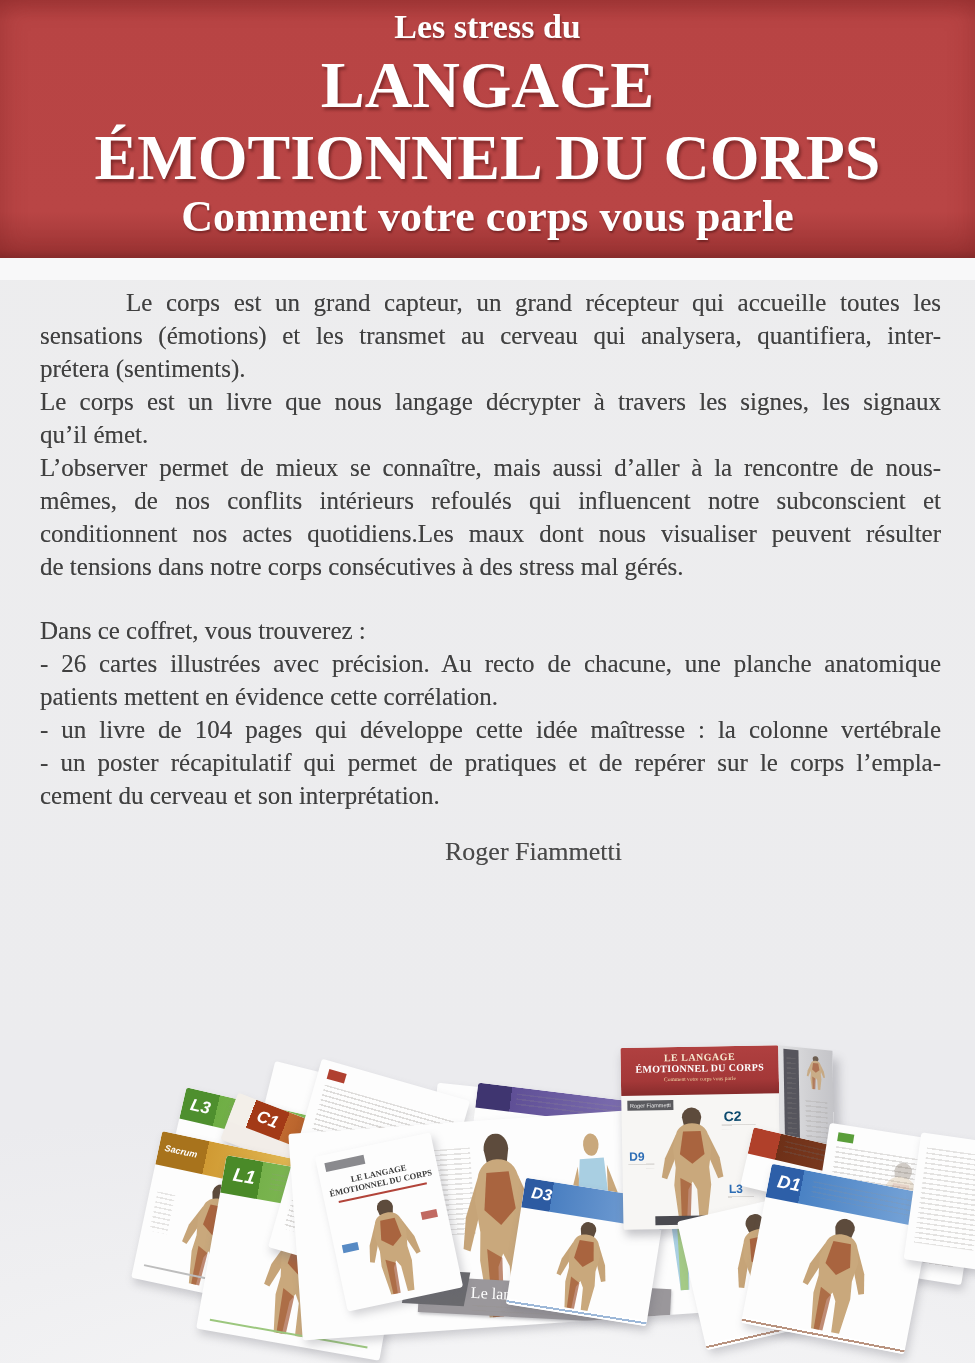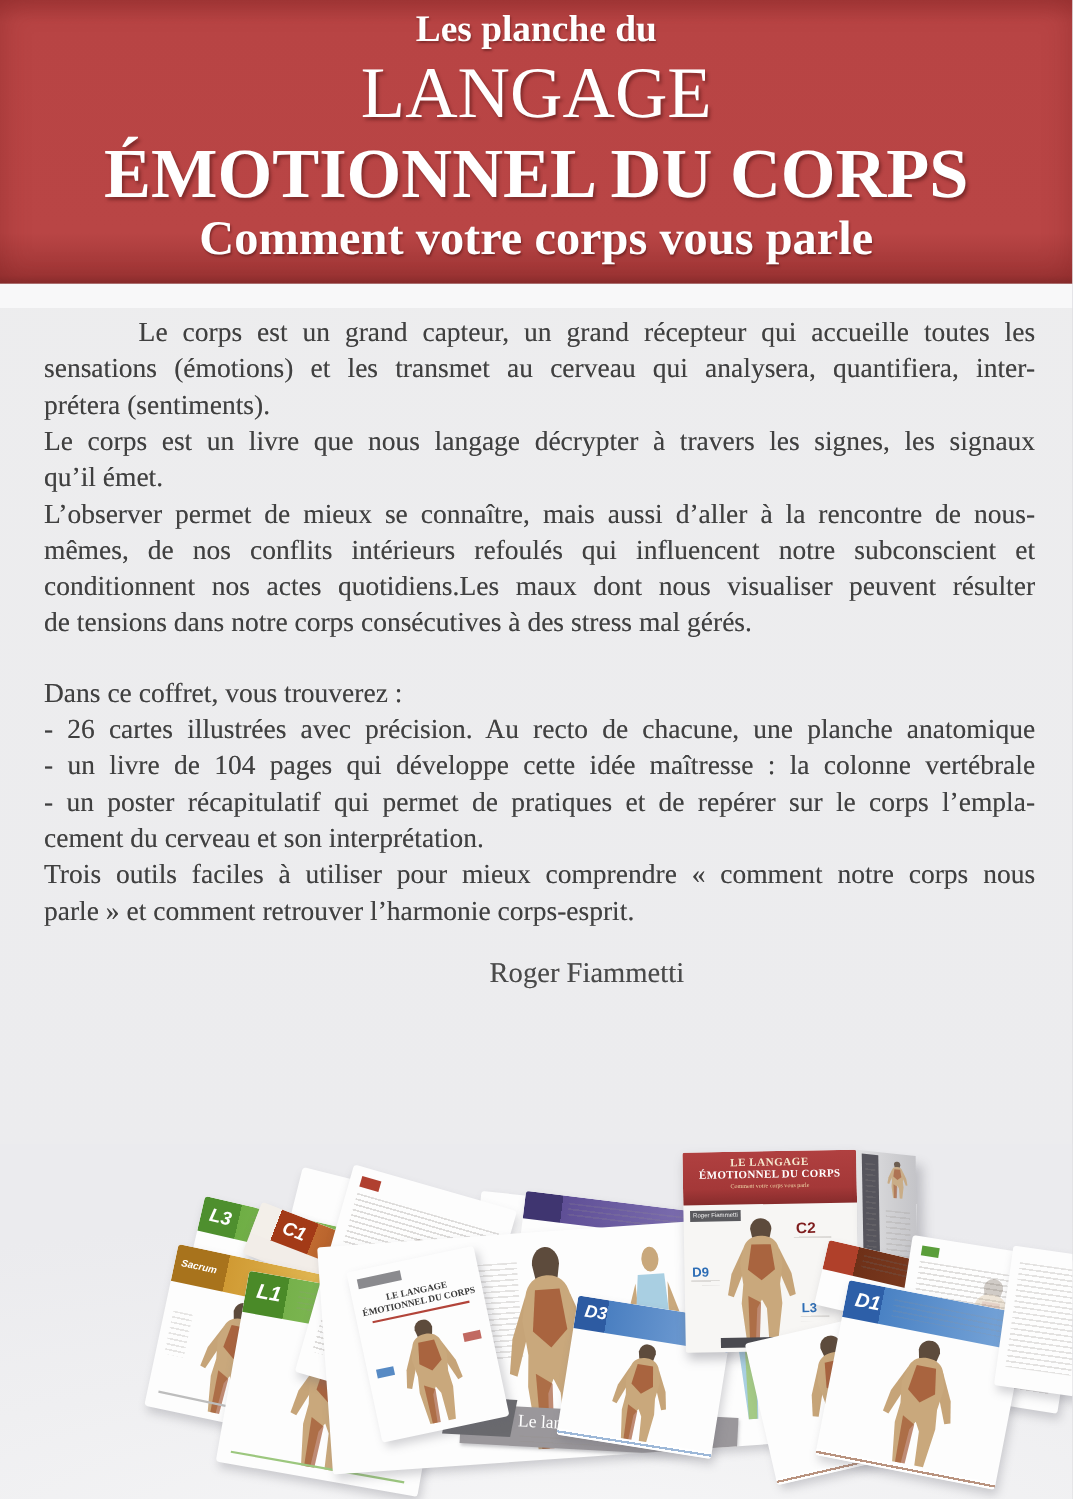--- a/index.html
+++ b/index.html
@@ -9,21 +9,21 @@
     font-family:"Liberation Serif","DejaVu Serif",serif;
   }
   
   #banner{
     position:absolute;left:0;top:0;width:975px;height:258px;
     background:linear-gradient(180deg,#a83a3a 0%,#b84444 8%,#b94545 82%,#a03636 97%,#8c2f2f 100%);
     box-shadow:inset 0 0 26px rgba(110,25,25,.35);
     color:#fff;text-align:center;
   }
   #banner .kicker{margin-top:8px;font-size:34px;font-weight:bold;text-shadow:1px 2px 2px rgba(60,10,10,.45);}
-  #banner .t1{margin-top:6px;font-size:66px;line-height:66px;font-weight:normal;text-shadow:2px 3px 3px rgba(60,10,10,.45);}
+  #banner .t1{margin-top:6px;font-size:66px;line-height:66px;font-weight:bold;text-shadow:2px 3px 3px rgba(60,10,10,.45);}
   #banner .t2{margin-top:8px;font-size:64px;line-height:64px;font-weight:bold;text-shadow:2px 3px 3px rgba(60,10,10,.45);}
   #banner .sub{margin-top:4px;font-size:44px;line-height:46px;font-weight:bold;text-shadow:1px 2px 2px rgba(60,10,10,.45);}
   #whitestrip{position:absolute;left:0;top:258px;width:975px;height:22px;background:#f8f8f9;}
   
   #bodytext{
     position:absolute;left:0;top:286px;width:975px;
     padding:0 34px 0 40px;box-sizing:border-box;
     font-size:25px;line-height:33px;color:#404040;
     text-shadow:0 0 .6px rgba(64,64,64,.5);
   }
@@ -46,21 +46,21 @@
   #boxfront{position:absolute;left:0;top:0;width:158px;height:182px;background:#f7f6f4;box-shadow:2px 6px 10px rgba(90,90,100,.35);border-radius:2px;overflow:hidden;}
   #boxband{position:absolute;left:0;top:0;width:100%;height:48px;background:linear-gradient(180deg,#b04040 0%,#a43838 70%,#872c2c 100%);color:#fff;text-align:center;font-weight:bold;}
   #boxband .b1{font-size:10px;margin-top:5px;letter-spacing:.5px;color:#f6e9cf;}
   #boxband .b2{font-size:10px;letter-spacing:.3px;}
   #boxband .b3{font-size:5.5px;margin-top:2px;color:#f0d9a8;font-weight:normal;}
   #boxside{position:absolute;left:158px;top:0;width:54px;height:182px;transform:skewY(7deg);transform-origin:left top;
     background:linear-gradient(90deg,#e2e2e4 0%,#cfcfd2 60%,#c4c4c8 100%);box-shadow:6px 8px 10px rgba(90,90,100,.3);}
   #boxspine{position:absolute;left:5px;top:3px;width:15px;height:174px;background:#56555d;}
   .minilabel{position:absolute;font-family:"Liberation Sans",sans-serif;font-weight:bold;}
   .lblue{color:#2d6db5;}
-  .ldark{color:#7f1d1d;}
+  .ldark{color:#0c4a6e;}
   .edge-layers{position:absolute;left:0;bottom:0;width:100%;height:6px;background:linear-gradient(180deg,#fff 0 2px,#b9937f 2px 4px,#fff 4px 6px);}
   .edge-layers.blue{background:linear-gradient(180deg,#fff 0 2px,#9db8d8 2px 4px,#fff 4px 6px);}
 </style>
 </head>
 <body>
 
 <svg style="position:absolute;width:0;height:0" aria-hidden="true">
   <defs>
     <g id="figback">
       <path d="M39,11 a11,11 0 1,1 22,0 l-2,9 -18,0 z" fill="#5d4b3c"></path>
@@ -76,21 +76,21 @@
       <path d="M67,28 l11,24 3,18 -5,2 -10,-24 z" fill="#c9a87c"></path>
       <path d="M36,22 h28 l4,50 -6,56 -9,0 -3,-48 -4,0 -3,48 -9,0 -6,-56 z" fill="#a9cfe2"></path>
       <path d="M35,74 l30,0 -5,54 -8,0 -3,-46 -4,0 -3,46 -8,0 z" fill="#a3c97c" opacity=".9"></path>
     </g>
   </defs>
 </svg>
 
 <div id="page">
 
   <div id="banner">
-    <div class="kicker">Les planche du</div>
+    <div class="kicker">Les stress du</div>
     <div class="t1">LANGAGE</div>
     <div class="t2">ÉMOTIONNEL DU CORPS</div>
     <div class="sub">Comment votre corps vous parle</div>
   </div>
   <div id="whitestrip"></div>
 
   <div id="bodytext">
       <div class="para">
         <div class="jline indent">Le corps est un grand capteur, un grand récepteur qui accueille toutes les</div>
         <div class="jline">sensations (émotions) et les transmet au cerveau qui analysera, quantifiera, inter-</div>
@@ -104,31 +104,28 @@
         <div class="jline">L’observer permet de mieux se connaître, mais aussi d’aller à la rencontre de nous-</div>
         <div class="jline">mêmes, de nos conflits intérieurs refoulés qui influencent notre subconscient et</div>
         <div class="jline">conditionnent nos actes quotidiens.Les maux dont nous visualiser peuvent résulter</div>
         <div class="jline last">de tensions dans notre corps consécutives à des stress mal gérés.</div>
       </div>
       <div class="para gap">
         <div class="jline last">Dans ce coffret, vous trouverez :</div>
       </div>
       <div class="para">
         <div class="jline">- 26 cartes illustrées avec précision. Au recto de chacune, une planche anatomique</div>
+        <div class="jline last">patients mettent en évidence cette corrélation.</div>
       </div>
       <div class="para">
         <div class="jline">- un livre de 104 pages qui développe cette idée maîtresse : la colonne vertébrale</div>
       </div>
       <div class="para">
         <div class="jline">- un poster récapitulatif qui permet de pratiques et de repérer sur le corps l’empla-</div>
         <div class="jline last">cement du cerveau et son interprétation.</div>
-      </div>
-      <div class="para">
-        <div class="jline">Trois outils faciles à utiliser pour mieux comprendre « comment notre corps nous</div>
-        <div class="jline last">parle » et comment retrouver l’harmonie corps-esprit.</div>
       </div>
       <div id="author">Roger Fiammetti</div>
     </div>
 
   <div id="photo">
 
     <div class="card" style="left:258px;top:44px;width:205px;height:118px;transform:rotate(14deg);"></div>
     <div class="card" style="left:432px;top:52px;width:185px;height:100px;transform:rotate(6deg);"></div>
 
     <div class="card" style="left:178px;top:66px;width:172px;height:56px;transform:rotate(13deg);">

